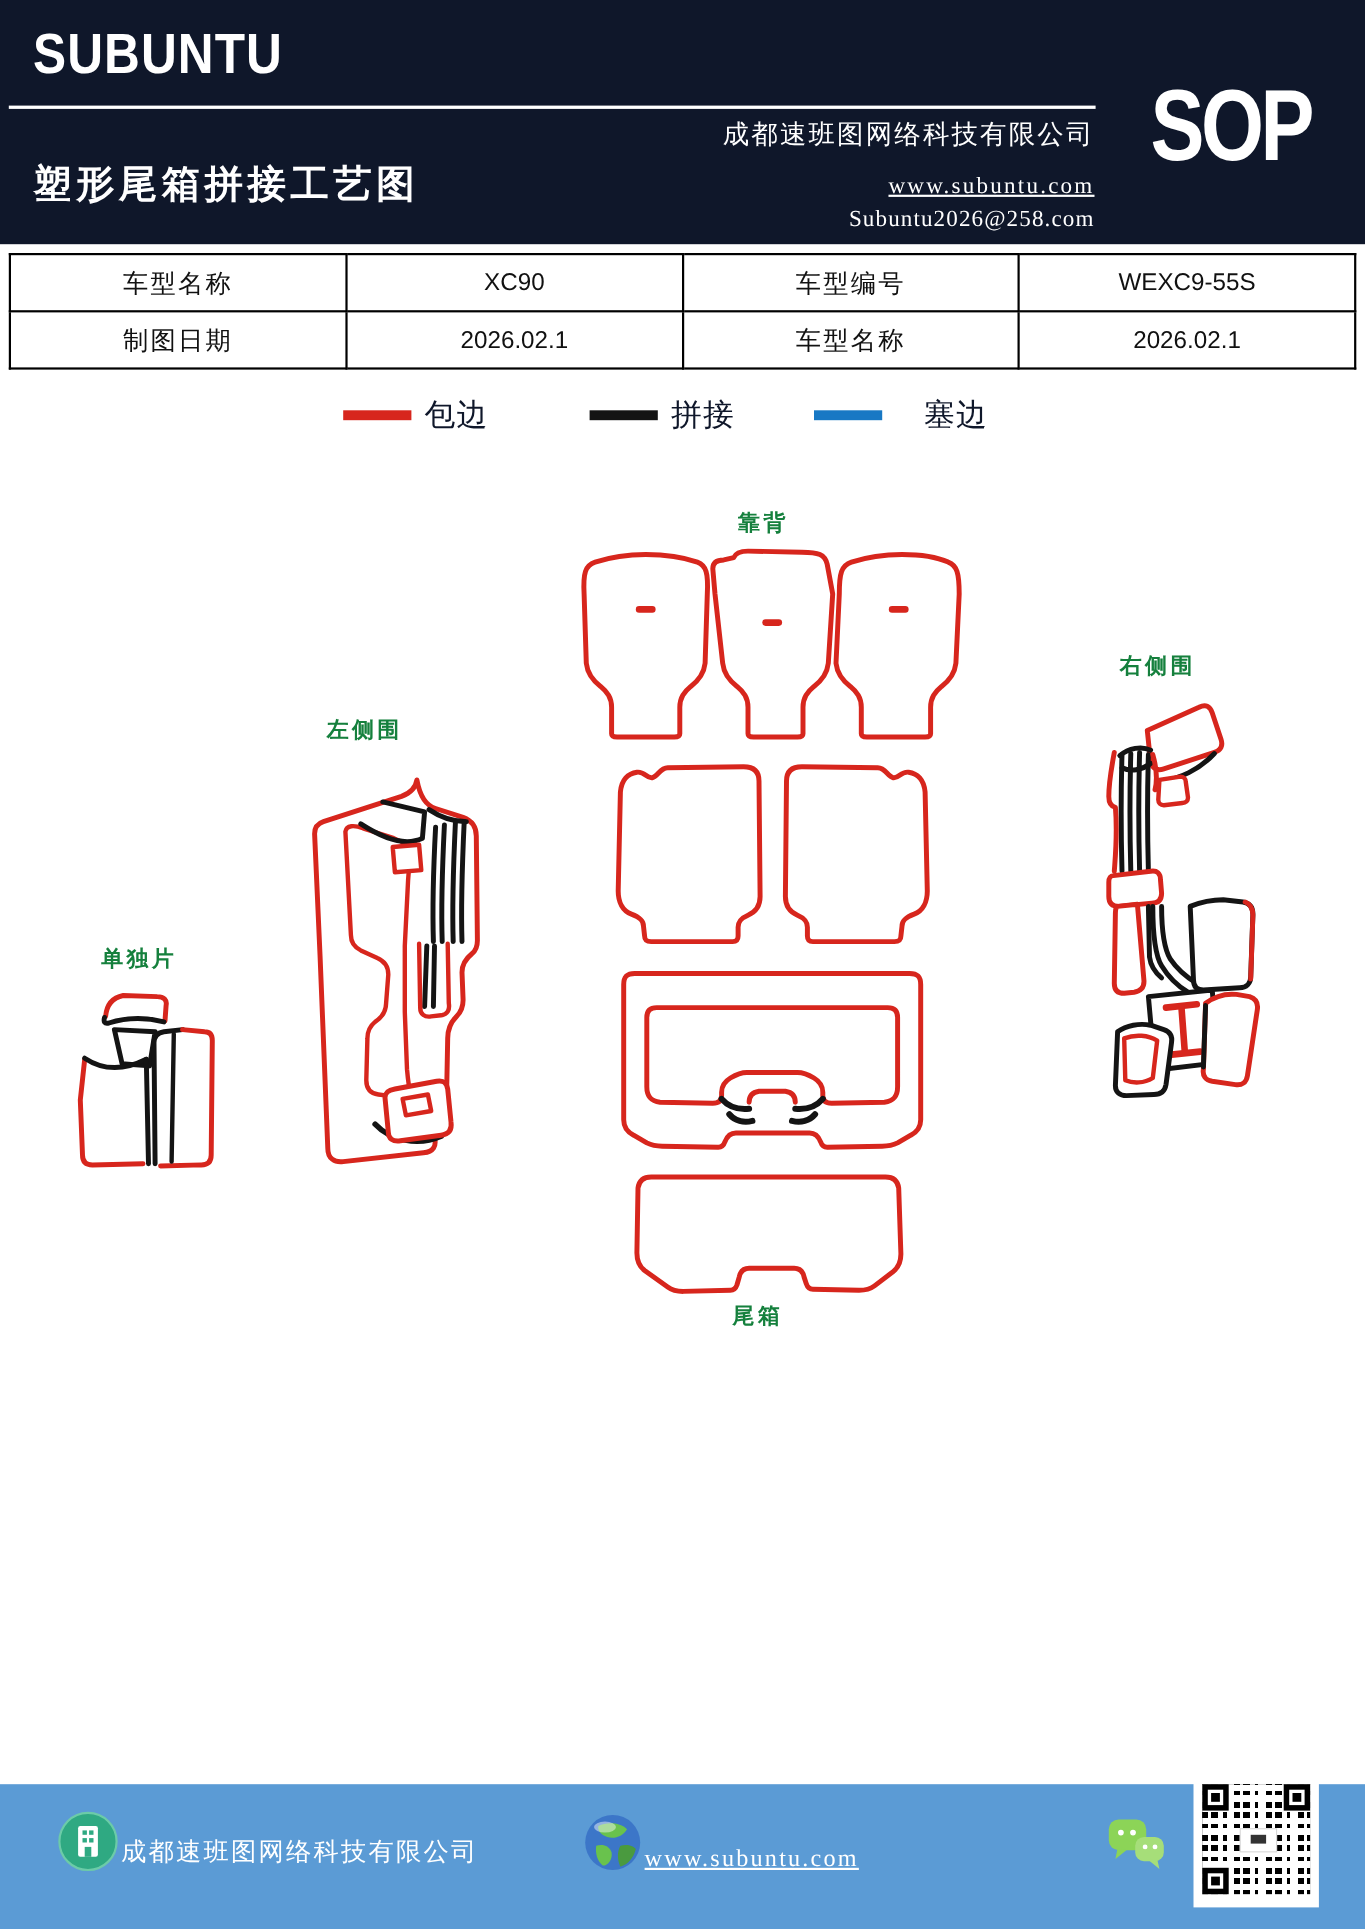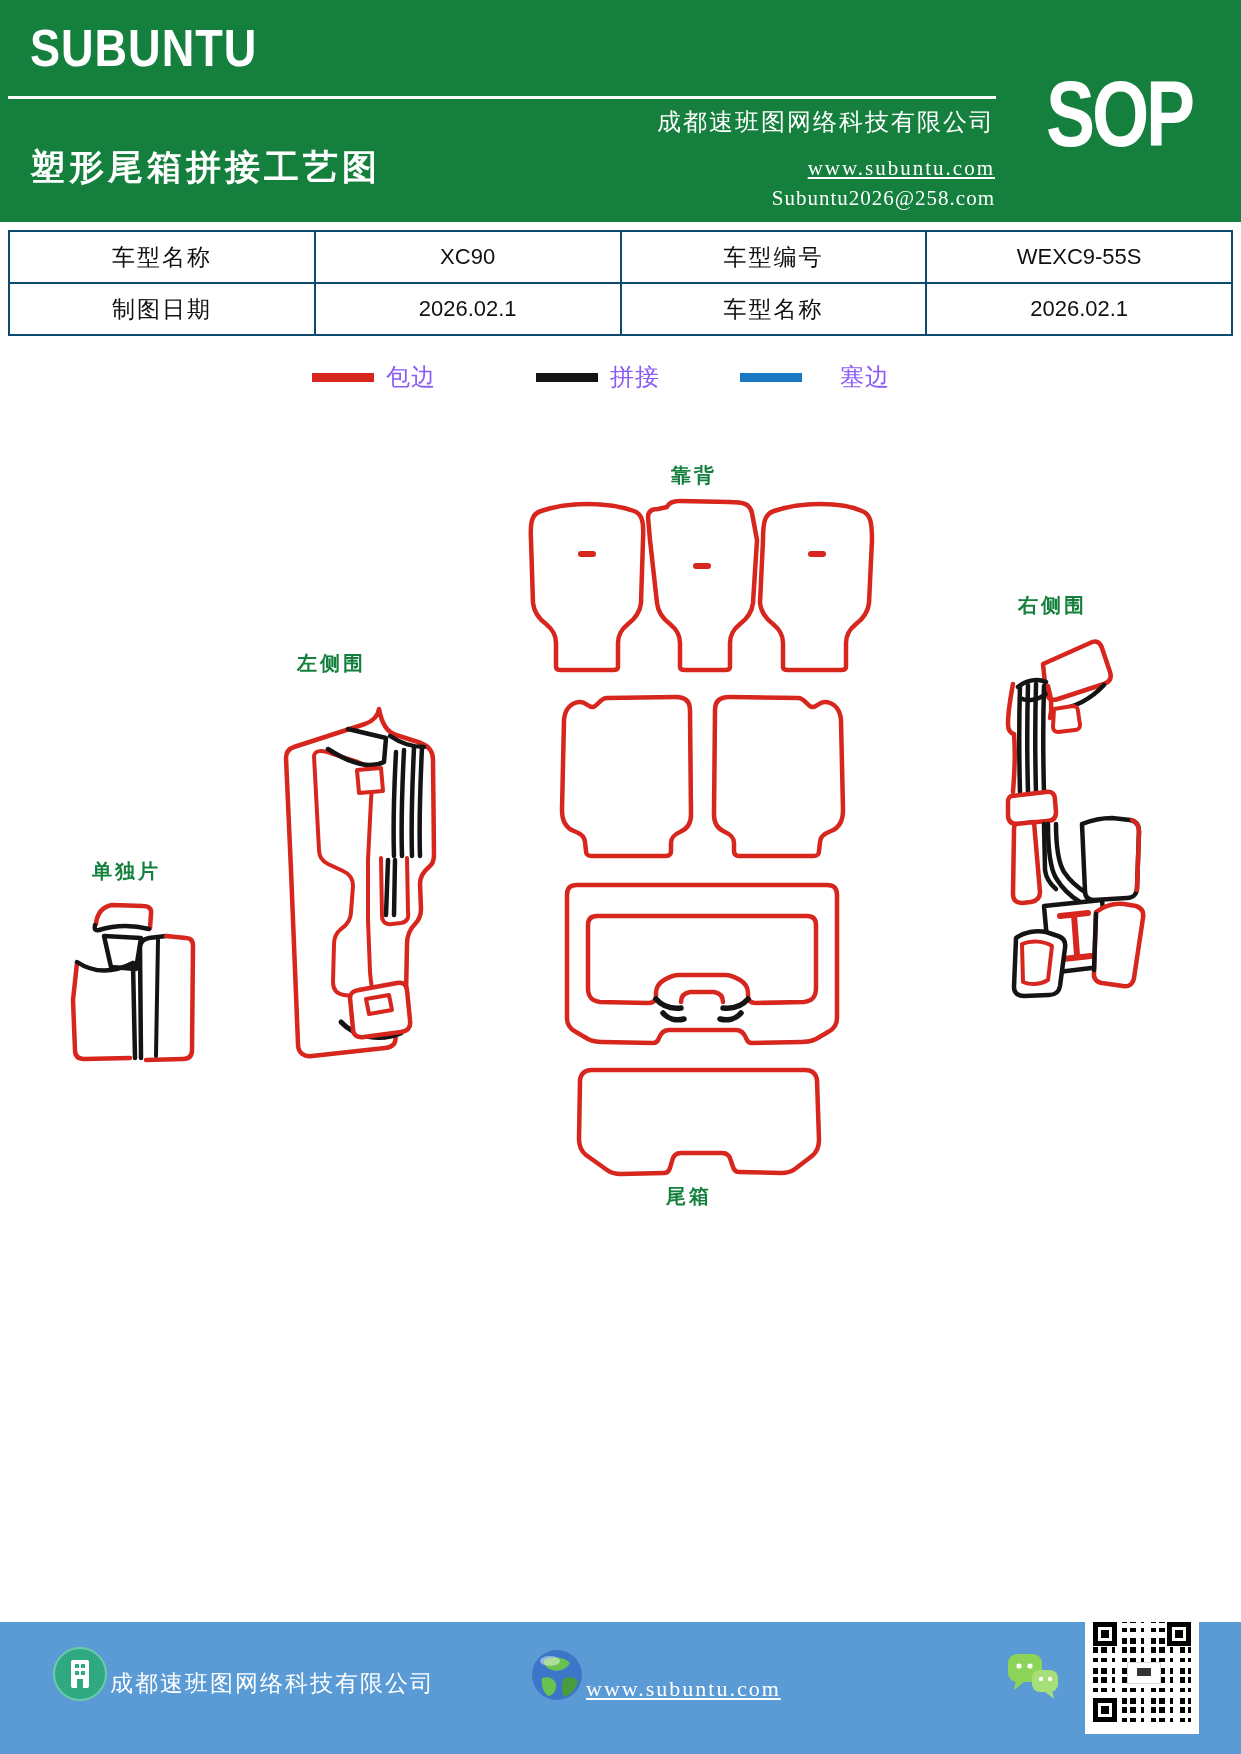--- a/index.html
+++ b/index.html
@@ -1,46 +1,46 @@
 <!DOCTYPE html>
 <html><head>
 <meta charset="utf-8">
 <style>
   html,body{margin:0;padding:0;background:#e8e8e8;}
   .page{position:relative;width:1241px;height:1754px;background:#ffffff;overflow:hidden;
         font-family:"Liberation Sans",sans-serif;}
 
   
-  .header{position:absolute;left:0;top:0;width:1241px;height:222px;background:#15803d;}
+  .header{position:absolute;left:0;top:0;width:1241px;height:222px;background:#0f172a;}
   .logo{position:absolute;left:30px;top:18px;color:#fff;font-size:46px;font-weight:800;
         letter-spacing:1px;transform:scale(0.98,1.12);transform-origin:left top;
         font-family:"Liberation Sans",sans-serif;}
   .header-rule{position:absolute;left:8px;top:96px;width:988px;height:3px;background:#fff;}
   .header-company{position:absolute;right:246px;top:106px;color:#fff;font-size:24px;
         letter-spacing:2px;font-family:"Liberation Serif",serif;}
   .doc-title{position:absolute;left:30px;top:144px;color:#fff;font-size:35px;font-weight:bold;
         letter-spacing:4px;font-family:"Liberation Serif",serif;}
   .header-site{position:absolute;right:246px;top:156px;color:#fff;font-size:21px;letter-spacing:2px;
         text-decoration:underline;font-family:"Liberation Serif",serif;}
   .header-mail{position:absolute;right:246px;top:186px;color:#fff;font-size:21px;letter-spacing:1px;
         font-family:"Liberation Serif",serif;}
   .sop{position:absolute;left:1046px;top:62px;color:#fff;font-size:92px;font-weight:800;
         letter-spacing:-4px;transform:scaleX(0.8);transform-origin:left top;}
 
   
   .info-table{position:absolute;left:8px;top:230px;width:1225px;border-collapse:collapse;}
-  .info-table td{width:25%;height:48px;border:2px solid #0c4a6e;text-align:center;
+  .info-table td{width:25%;height:48px;border:2px solid #000000;text-align:center;
         vertical-align:middle;color:#111;}
   .cell-label{font-family:"Liberation Serif",serif;font-size:23px;letter-spacing:2px;}
   .cell-value{font-family:"Liberation Sans",sans-serif;font-size:22px;}
 
   
   .legend-item{position:absolute;top:362px;display:flex;align-items:center;height:30px;}
   .legend-swatch{width:62px;height:9px;margin-right:12px;}
-  .legend-label{font-size:24px;color:#8b5cf6;letter-spacing:1px;font-family:"Liberation Serif",serif;}
+  .legend-label{font-size:28px;color:#0f172a;letter-spacing:1px;font-family:"Liberation Serif",serif;}
   .sw-red{background:#d7261d;}
   .sw-black{background:#141414;}
   .sw-blue{background:#1878c4;}
 
   
   .diag-label{position:absolute;font-size:20px;font-weight:600;color:#15803d;
         letter-spacing:3px;font-family:"Liberation Sans",sans-serif;}
   .diagram-svg{position:absolute;left:0;top:0;width:1241px;height:1754px;pointer-events:none;}
 
   

